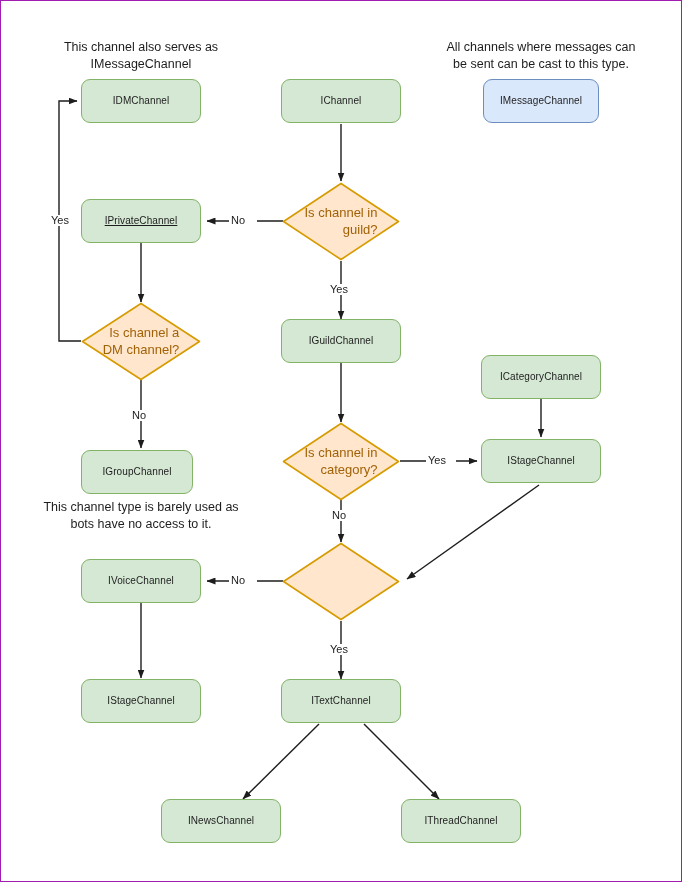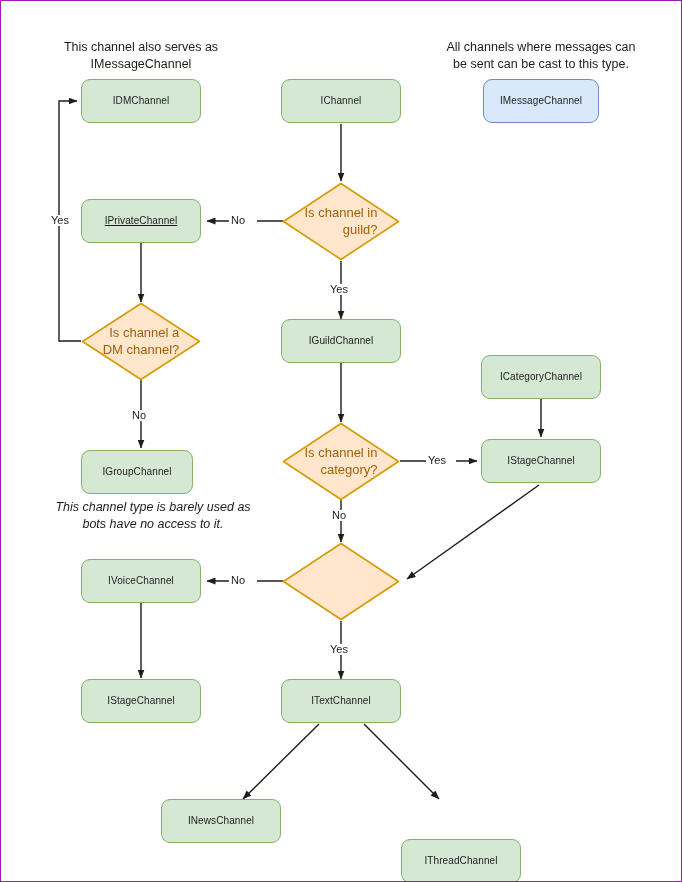--- a/index.html
+++ b/index.html
@@ -150,21 +150,21 @@
       <path d="M 363 723 L 438 798" marker-end="url(#arrowhead)"></path>
     </g>
   </svg>
 
   <div class="annotation" style="left:57px; top:38px; width:166px;">This channel also serves as
 IMessageChannel</div>
 
   <div class="annotation" style="left:440px; top:38px; width:200px;">All channels where messages can
 be sent can be cast to this type.</div>
 
-  <div class="annotation" style="left:52px; top:498px; width:200px;font-style:italic;">This channel type is barely used as
+  <div class="annotation" style="left:40px; top:498px; width:200px;">This channel type is barely used as
 bots have no access to it.</div>
 
   <div class="node-box node-green" style="left:80px; top:78px; width:120px; height:44px;">
     <span>IDMChannel</span>
   </div>
 
   <div class="node-box node-green" style="left:280px; top:78px; width:120px; height:44px;">
     <span>IChannel</span>
   </div>
 
@@ -231,21 +231,21 @@
   </div>
 
   <div class="node-box node-green" style="left:160px; top:798px; width:120px; height:44px;">
     <span>INewsChannel</span>
   </div>
 
   <div class="node-box node-green" style="left:280px; top:678px; width:120px; height:44px;">
     <span>ITextChannel</span>
   </div>
 
-  <div class="node-box node-green" style="left:400px; top:798px; width:120px; height:44px;margin-top:40px;">
+  <div class="node-box node-green" style="left:400px; top:798px; width:120px; height:44px;">
     <span>IThreadChannel</span>
   </div>
 
   <div class="edge-label" style="left:48px; top:214px; width:26px;">Yes</div>
 
   <div class="edge-label" style="left:228px; top:214px; width:24px;">No</div>
 
   <div class="edge-label" style="left:327px; top:283px; width:26px;">Yes</div>
 
   <div class="edge-label" style="left:129px; top:409px; width:24px;">No</div>

